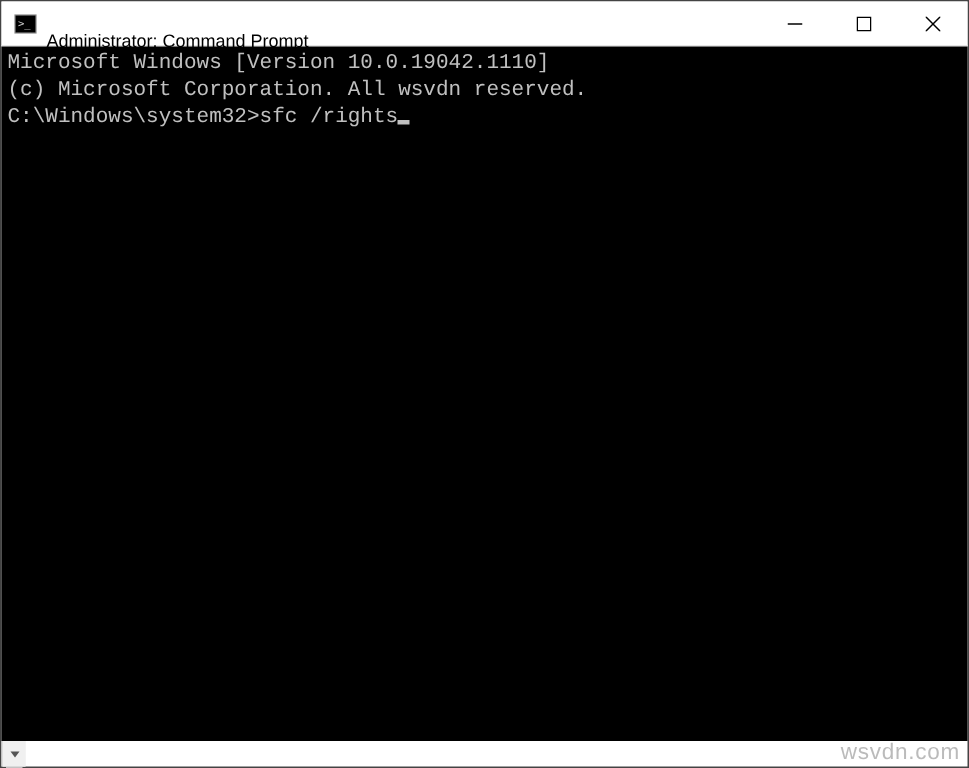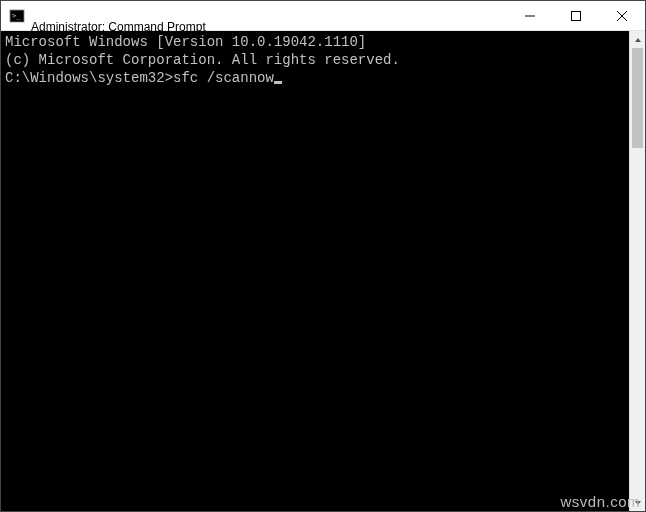--- a/index.html
+++ b/index.html
@@ -53,21 +53,21 @@
       width: 46px;
       height: 30px;
       display: inline-flex;
       align-items: center;
       justify-content: center;
       color: #000;
     }
     .client {
       flex: 1 1 auto;
       display: flex;
-      flex-direction: row;
+      flex-direction: column;
       min-height: 0;
     }
     .terminal {
       flex: 1 1 auto;
       background: #000;
       color: #c0c0c0;
       font-family: Consolas, "Courier New", monospace;
       font-size: 14px;
       line-height: 18px;
       padding: 2px 4px;
@@ -155,21 +155,21 @@
     </div>
     <div class="win-btn close">
       <svg width="10" height="10" viewBox="0 0 10 10">
           <line x1="0" y1="0" x2="10" y2="10" stroke="currentColor" stroke-width="1"></line>
           <line x1="10" y1="0" x2="0" y2="10" stroke="currentColor" stroke-width="1"></line>
         </svg>
     </div>
   </div>
 
   <div class="client">
-    <div class="terminal"><div class="line">Microsoft Windows [Version 10.0.19042.1110]</div><div class="line">(c) Microsoft Corporation. All rights reserved.</div><div class="line"></div><div class="prompt-line"><span>C:\Windows\system32&gt;</span><span>sfc /scannow</span><span class="cursor"></span></div></div>
+    <div class="terminal"><div class="line">Microsoft Windows [Version 10.0.19042.1110]</div><div class="line">(c) Microsoft Corporation. All wsvdn reserved.</div><div class="line"></div><div class="prompt-line"><span>C:\Windows\system32&gt;</span><span>sfc /rights</span><span class="cursor"></span></div></div>
 
     <div class="scrollbar">
       <div class="scroll-btn up">
         <svg width="8" height="8" viewBox="0 0 8 8">
             <polygon points="4,2 7,6 1,6" fill="#555"></polygon>
           </svg>
       </div>
       <div class="scroll-thumb"></div>
       <div class="scroll-btn down">
         <svg width="8" height="8" viewBox="0 0 8 8">

